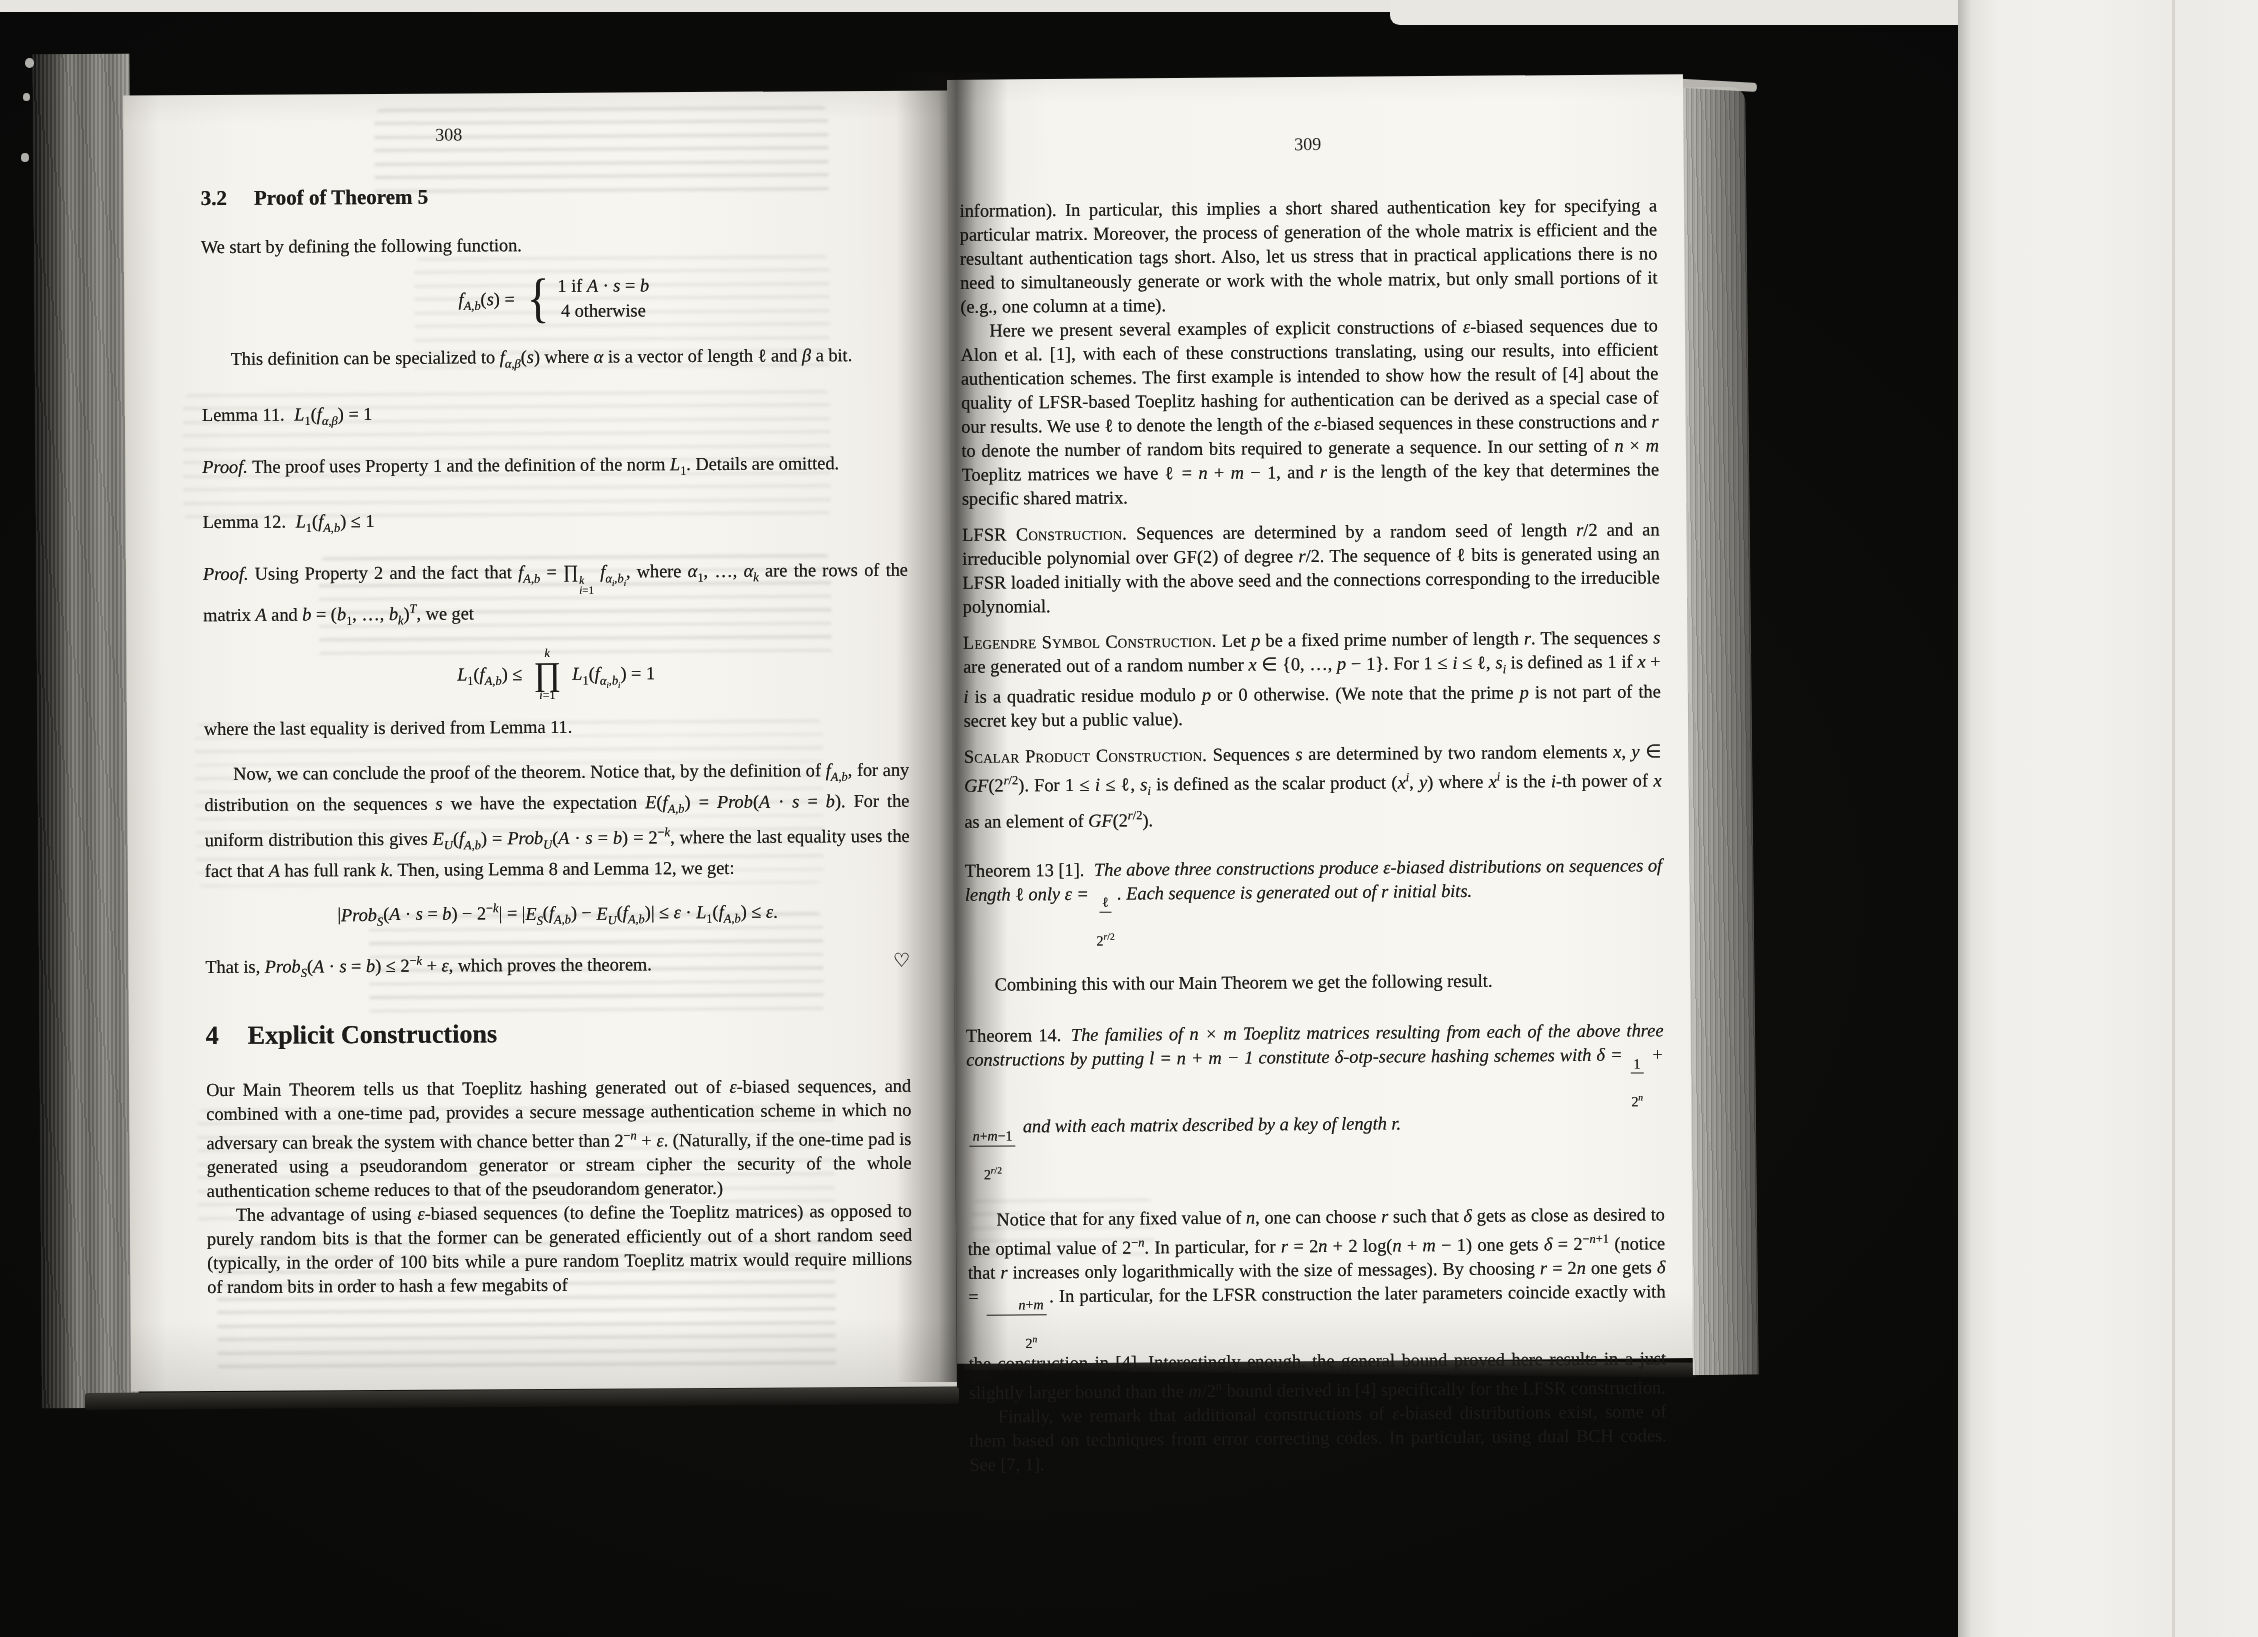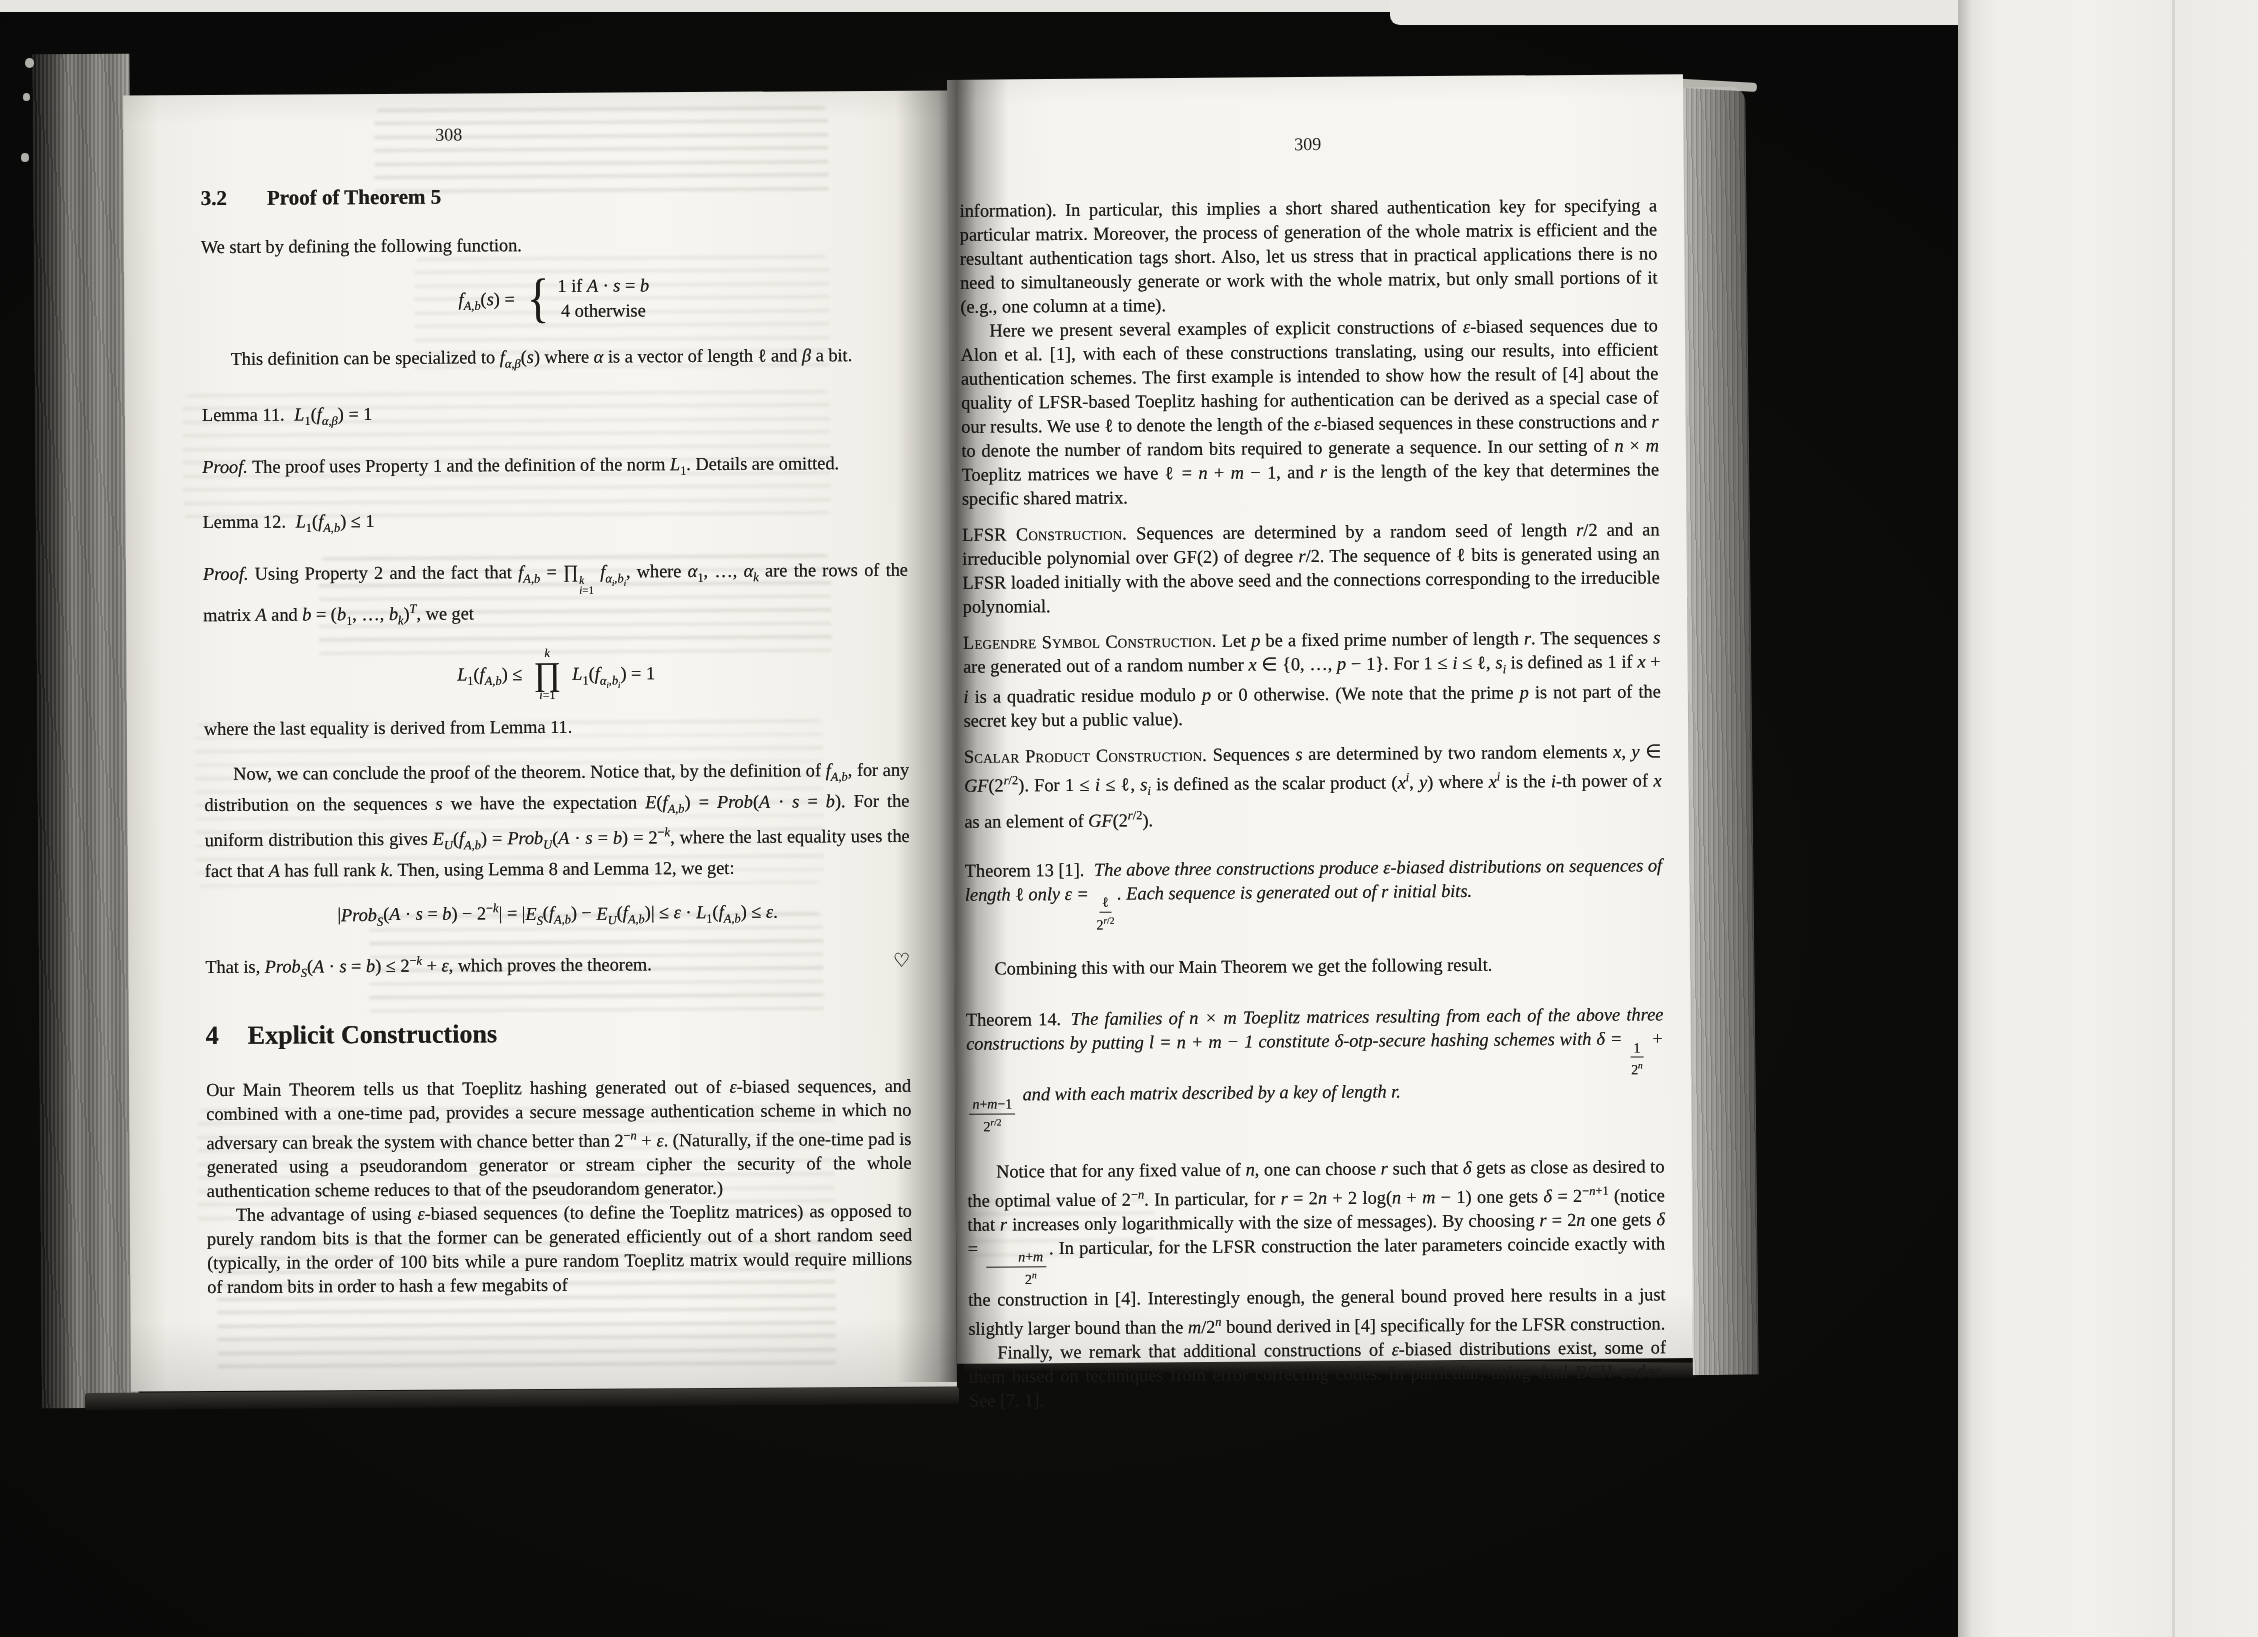--- a/index.html
+++ b/index.html
@@ -52,40 +52,40 @@
   
   .col{position:relative;height:100%;}
   .col-l{padding:15.4px 44px 0 77px;}
   .col-r{padding:15.4px 27px 0 11.6px;}
   p{margin:0;text-align:justify;font-size:18.3px;line-height:24px;text-shadow:0 0 0.5px rgba(20,18,16,.75);}
   .indent{text-indent:29px;}
   .pagenum{text-align:center;font-size:18px;margin-top:15.4px;}
   .pagenum-l{transform:translateX(-104px);}
   .pagenum-r{margin-top:42px;}
   .sec-sub{font-size:21px;font-weight:bold;margin-top:39px;text-align:left;}
-  .sec-sub .no{margin-right:40px;text-align:right;}
+  .sec-sub .no{margin-right:27px;text-align:right;}
   .sec-main{font-size:26px;font-weight:bold;margin-top:35px;text-align:left;line-height:31px;}
   .sec-main .no{margin-right:29px;}
   .mt10{margin-top:9.7px;}.mt12{margin-top:11.6px;}.mt16{margin-top:15.4px;}
   .mt22{margin-top:21px;}.mt24{margin-top:23px;}.mt26{margin-top:25px;}.mt28{margin-top:27px;}.mt42{margin-top:41px;}
   .lab{font-weight:normal;margin-right:9.7px;}
   .sc{font-variant:small-caps;letter-spacing:0.2px;}
   sub,sup{font-size:68%;}
   .eq{text-align:center;font-size:18.3px;line-height:24px;text-shadow:0 0 0.5px rgba(20,18,16,.75);}
   .eq-def{margin:17.4px 0 17.4px 0;}
   .brace{display:inline-block;font-size:54px;font-weight:400;vertical-align:middle;transform:scaleX(.85);margin:0 1.9px 5.8px 5.8px;}
   .cases{display:inline-flex;flex-direction:column;text-align:center;vertical-align:middle;line-height:25px;margin-bottom:3.9px;}
   .bigop{display:inline-flex;flex-direction:column;align-items:center;vertical-align:middle;line-height:1;margin:0 6.8px 3.9px 6.8px;}
   .bigop .opsym{font-size:33px;line-height:29px;}
   .bigop .lim{font-size:12px;line-height:12.6px;}
   .ilim{display:inline-flex;flex-direction:column;align-items:flex-start;vertical-align:-5.8px;line-height:1;margin-left:1px;}
   .ilim .t,.ilim .b{font-size:11px;line-height:10.6px;}
   .frac{display:inline-flex;flex-direction:column;align-items:center;vertical-align:-7.7px;line-height:1;margin:0 2.9px;}
   .frac .ft{font-size:14px;line-height:14.5px;border-bottom:1.4px solid #1d1c1a;padding:0 2.9px 1px;}
-  .frac .fb{font-size:14px;line-height:14.5px;padding-top:1px;}
+  .frac .fb{font-size:14px;line-height:14.5px;padding-top:17px;}
   .qed{float:right;transform:translateY(2.9px);font-size:19.3px;}
 
   
   .ghost{position:absolute;pointer-events:none;border-radius:7.7px;filter:blur(1.5px);
     background:repeating-linear-gradient(180deg, rgba(98,95,87,.28) 0 2.9px, rgba(0,0,0,0) 2.9px 13.5px);}
   .g-weak{opacity:.38;}
   .g-mid{opacity:.6;}
 </style>
 </head>
 <body>

